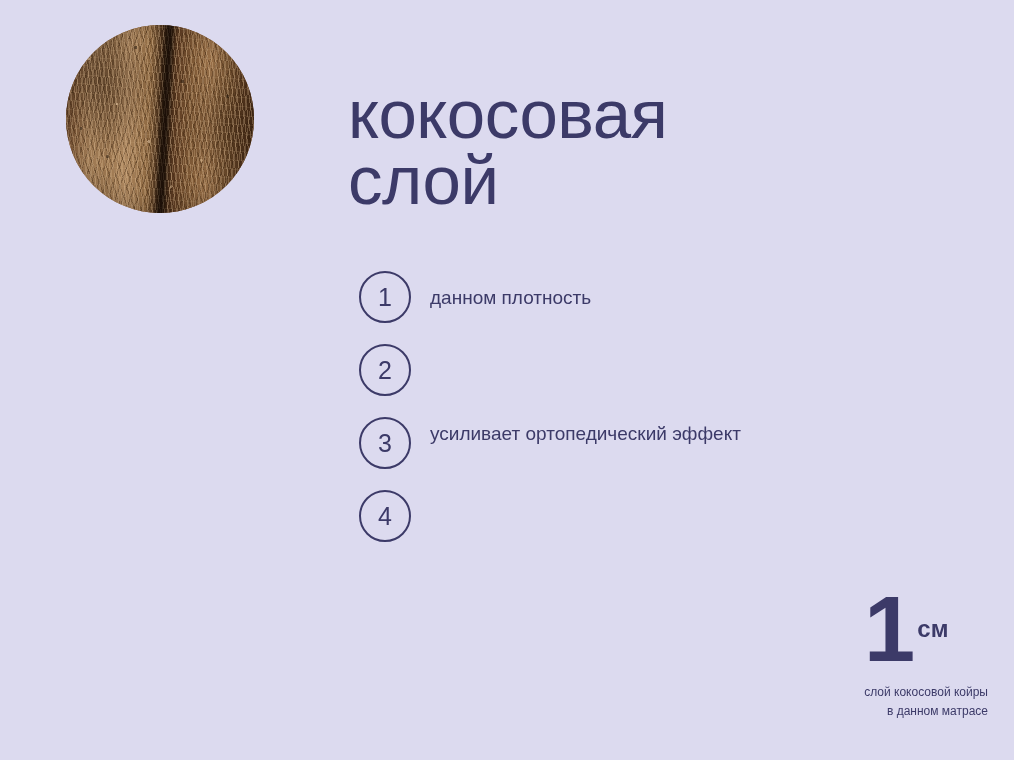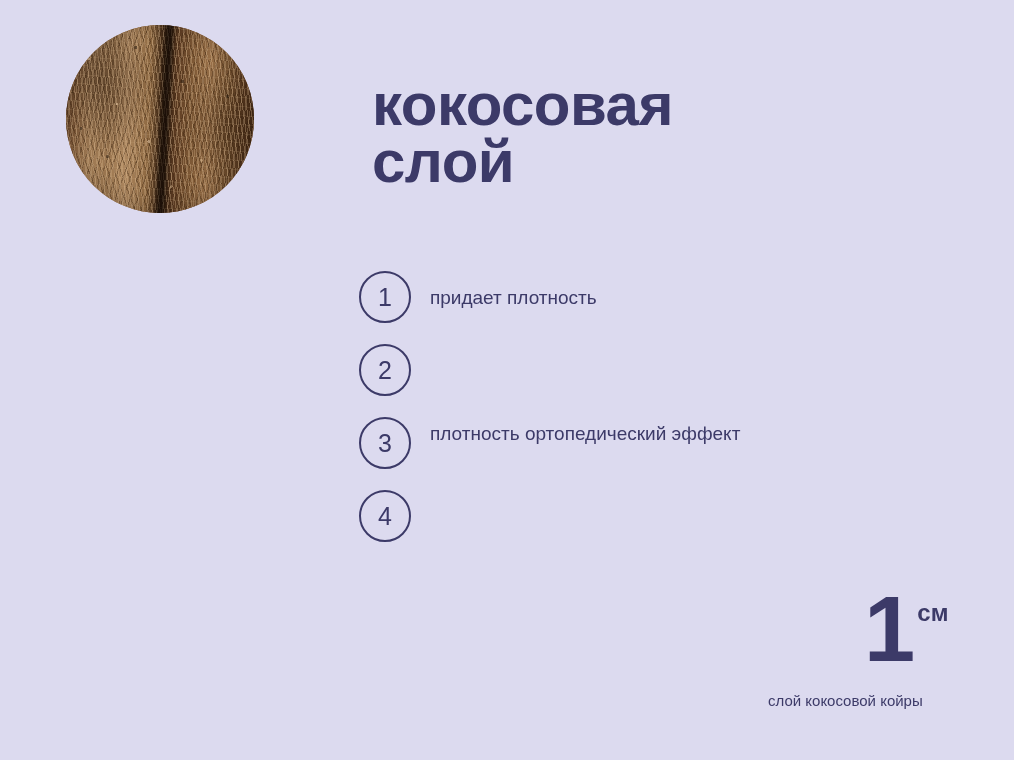--- a/index.html
+++ b/index.html
@@ -109,26 +109,26 @@
     position: absolute;
     inset: 0;
     border-radius: 50%;
     background: radial-gradient(circle at 50% 48%,
       rgba(0,0,0,0) 55%, rgba(20,10,4,0.35) 100%);
   }
 
   
   .title {
     position: absolute;
-    left: 372px;
+    left: 348px;
     top: 36px;
     width: 620px;
     color: #3c3a68;
-    font-size: 60px;
-    font-weight: bold;
+    font-size: 69px;
+    font-weight: normal;
     line-height: 0.95;
     letter-spacing: -0.5px;
   }
   .title .line {
     display: block;
     white-space: nowrap;
   }
 
   
   .benefits {
@@ -188,28 +188,29 @@
   .callout-number {
     font-size: 92px;
     font-weight: bold;
     line-height: 0.82;
     letter-spacing: -1px;
   }
   .callout-unit {
     font-size: 24px;
     font-weight: bold;
     line-height: 1;
-    margin-top: 9px;
+    margin-top: 25px;
     margin-left: 3px;
     letter-spacing: 0.3px;
   }
   .callout-caption {
-    margin-top: 15px;
-    font-size: 15px;
+    margin-top: 9px;
+    font-size: 12px;
     line-height: 1.55;
+    text-align: right;
   }
   .callout-caption .cline { display: block; white-space: nowrap; }
 </style>
 </head>
 <body>
 
 <div id="slide">
 
   <div class="photo-circle">
     <div class="coir"></div>
@@ -223,47 +224,48 @@
     <span class="line">кокосовая</span>
     <span class="line">слой</span>
   </h1>
 
   <div class="benefits">
 
     <div class="benefit-row single">
       <div class="badge">
         <span>1</span>
       </div>
-      <div class="benefit-text">придает плотность</div>
+      <div class="benefit-text">данном плотность</div>
     </div>
 
     <div class="benefit-row single">
       <div class="badge">
         <span>2</span>
       </div>
     </div>
 
     <div class="benefit-row">
       <div class="badge">
         <span>3</span>
       </div>
-      <div class="benefit-text">плотность ортопедический эффект</div>
+      <div class="benefit-text">усиливает ортопедический эффект</div>
     </div>
 
     <div class="benefit-row">
       <div class="badge">
         <span>4</span>
       </div>
     </div>
 
   </div>
 
   <div class="callout">
     <div class="callout-number-wrap">
       <span class="callout-number">1</span>
       <span class="callout-unit">см</span>
     </div>
     <div class="callout-caption">
       <span class="cline">слой кокосовой койры</span>
+      <span class="cline">в данном матрасе</span>
     </div>
   </div>
 
 </div>
 
 </body></html>

